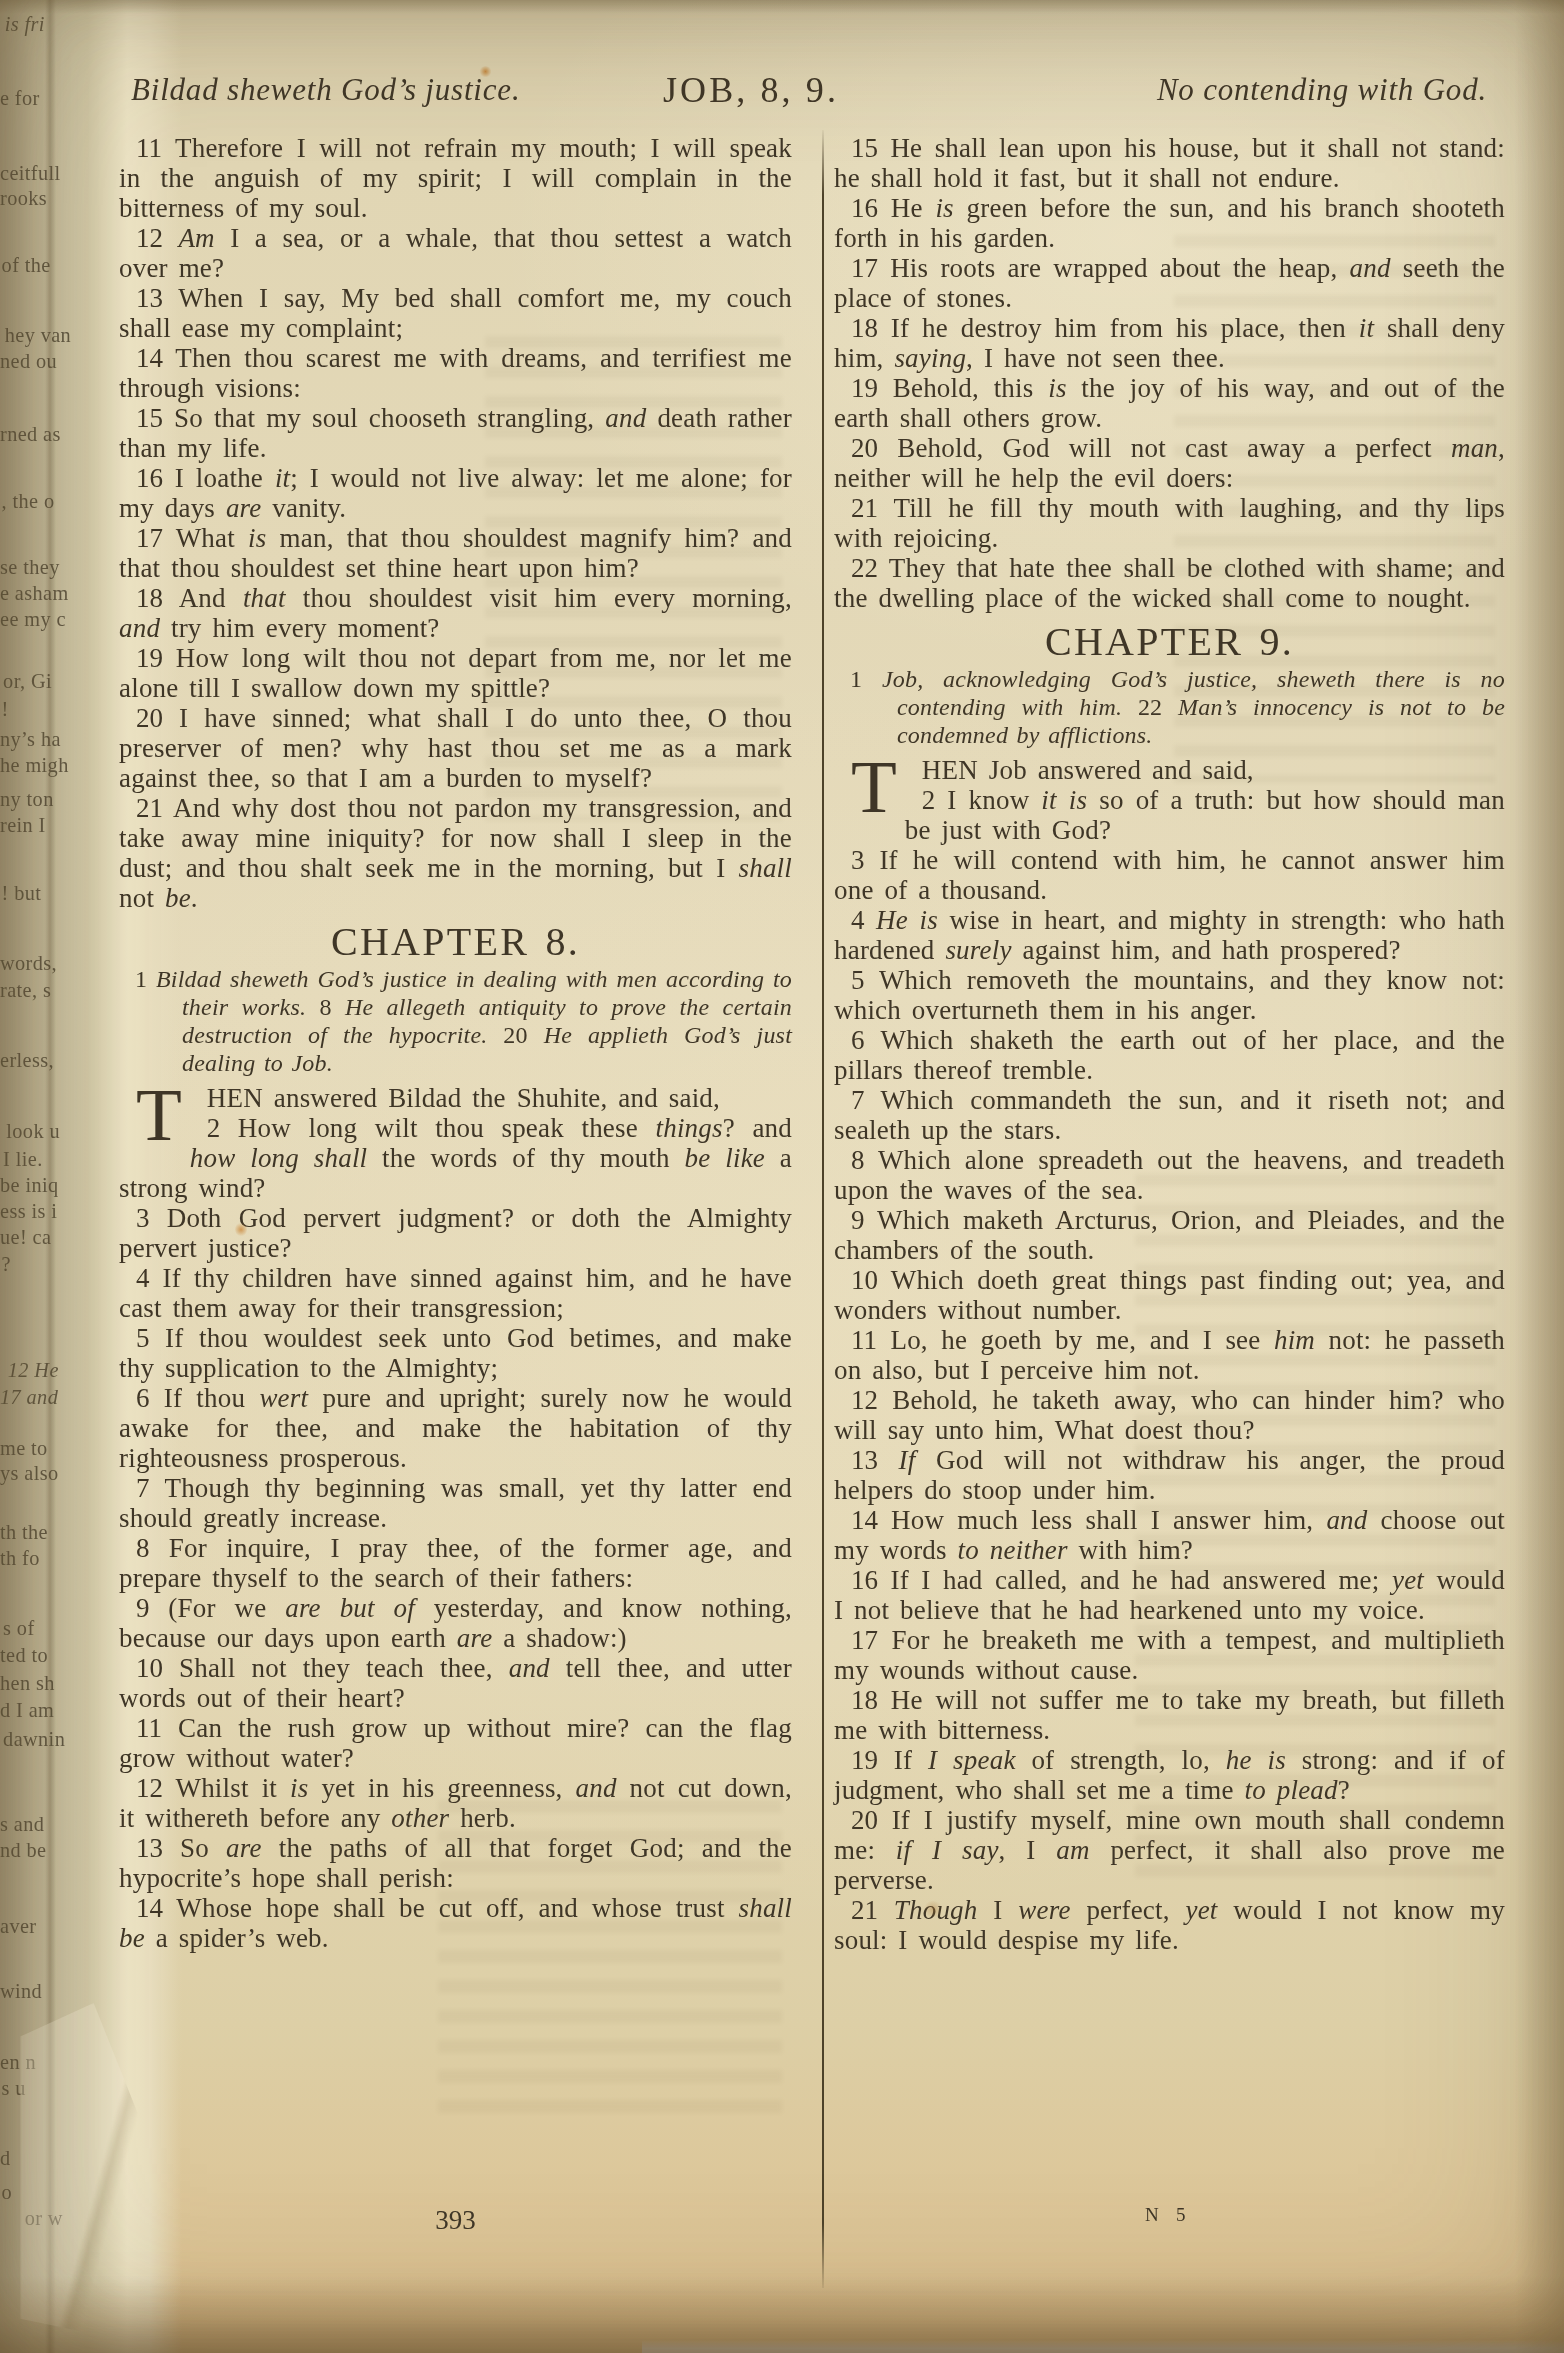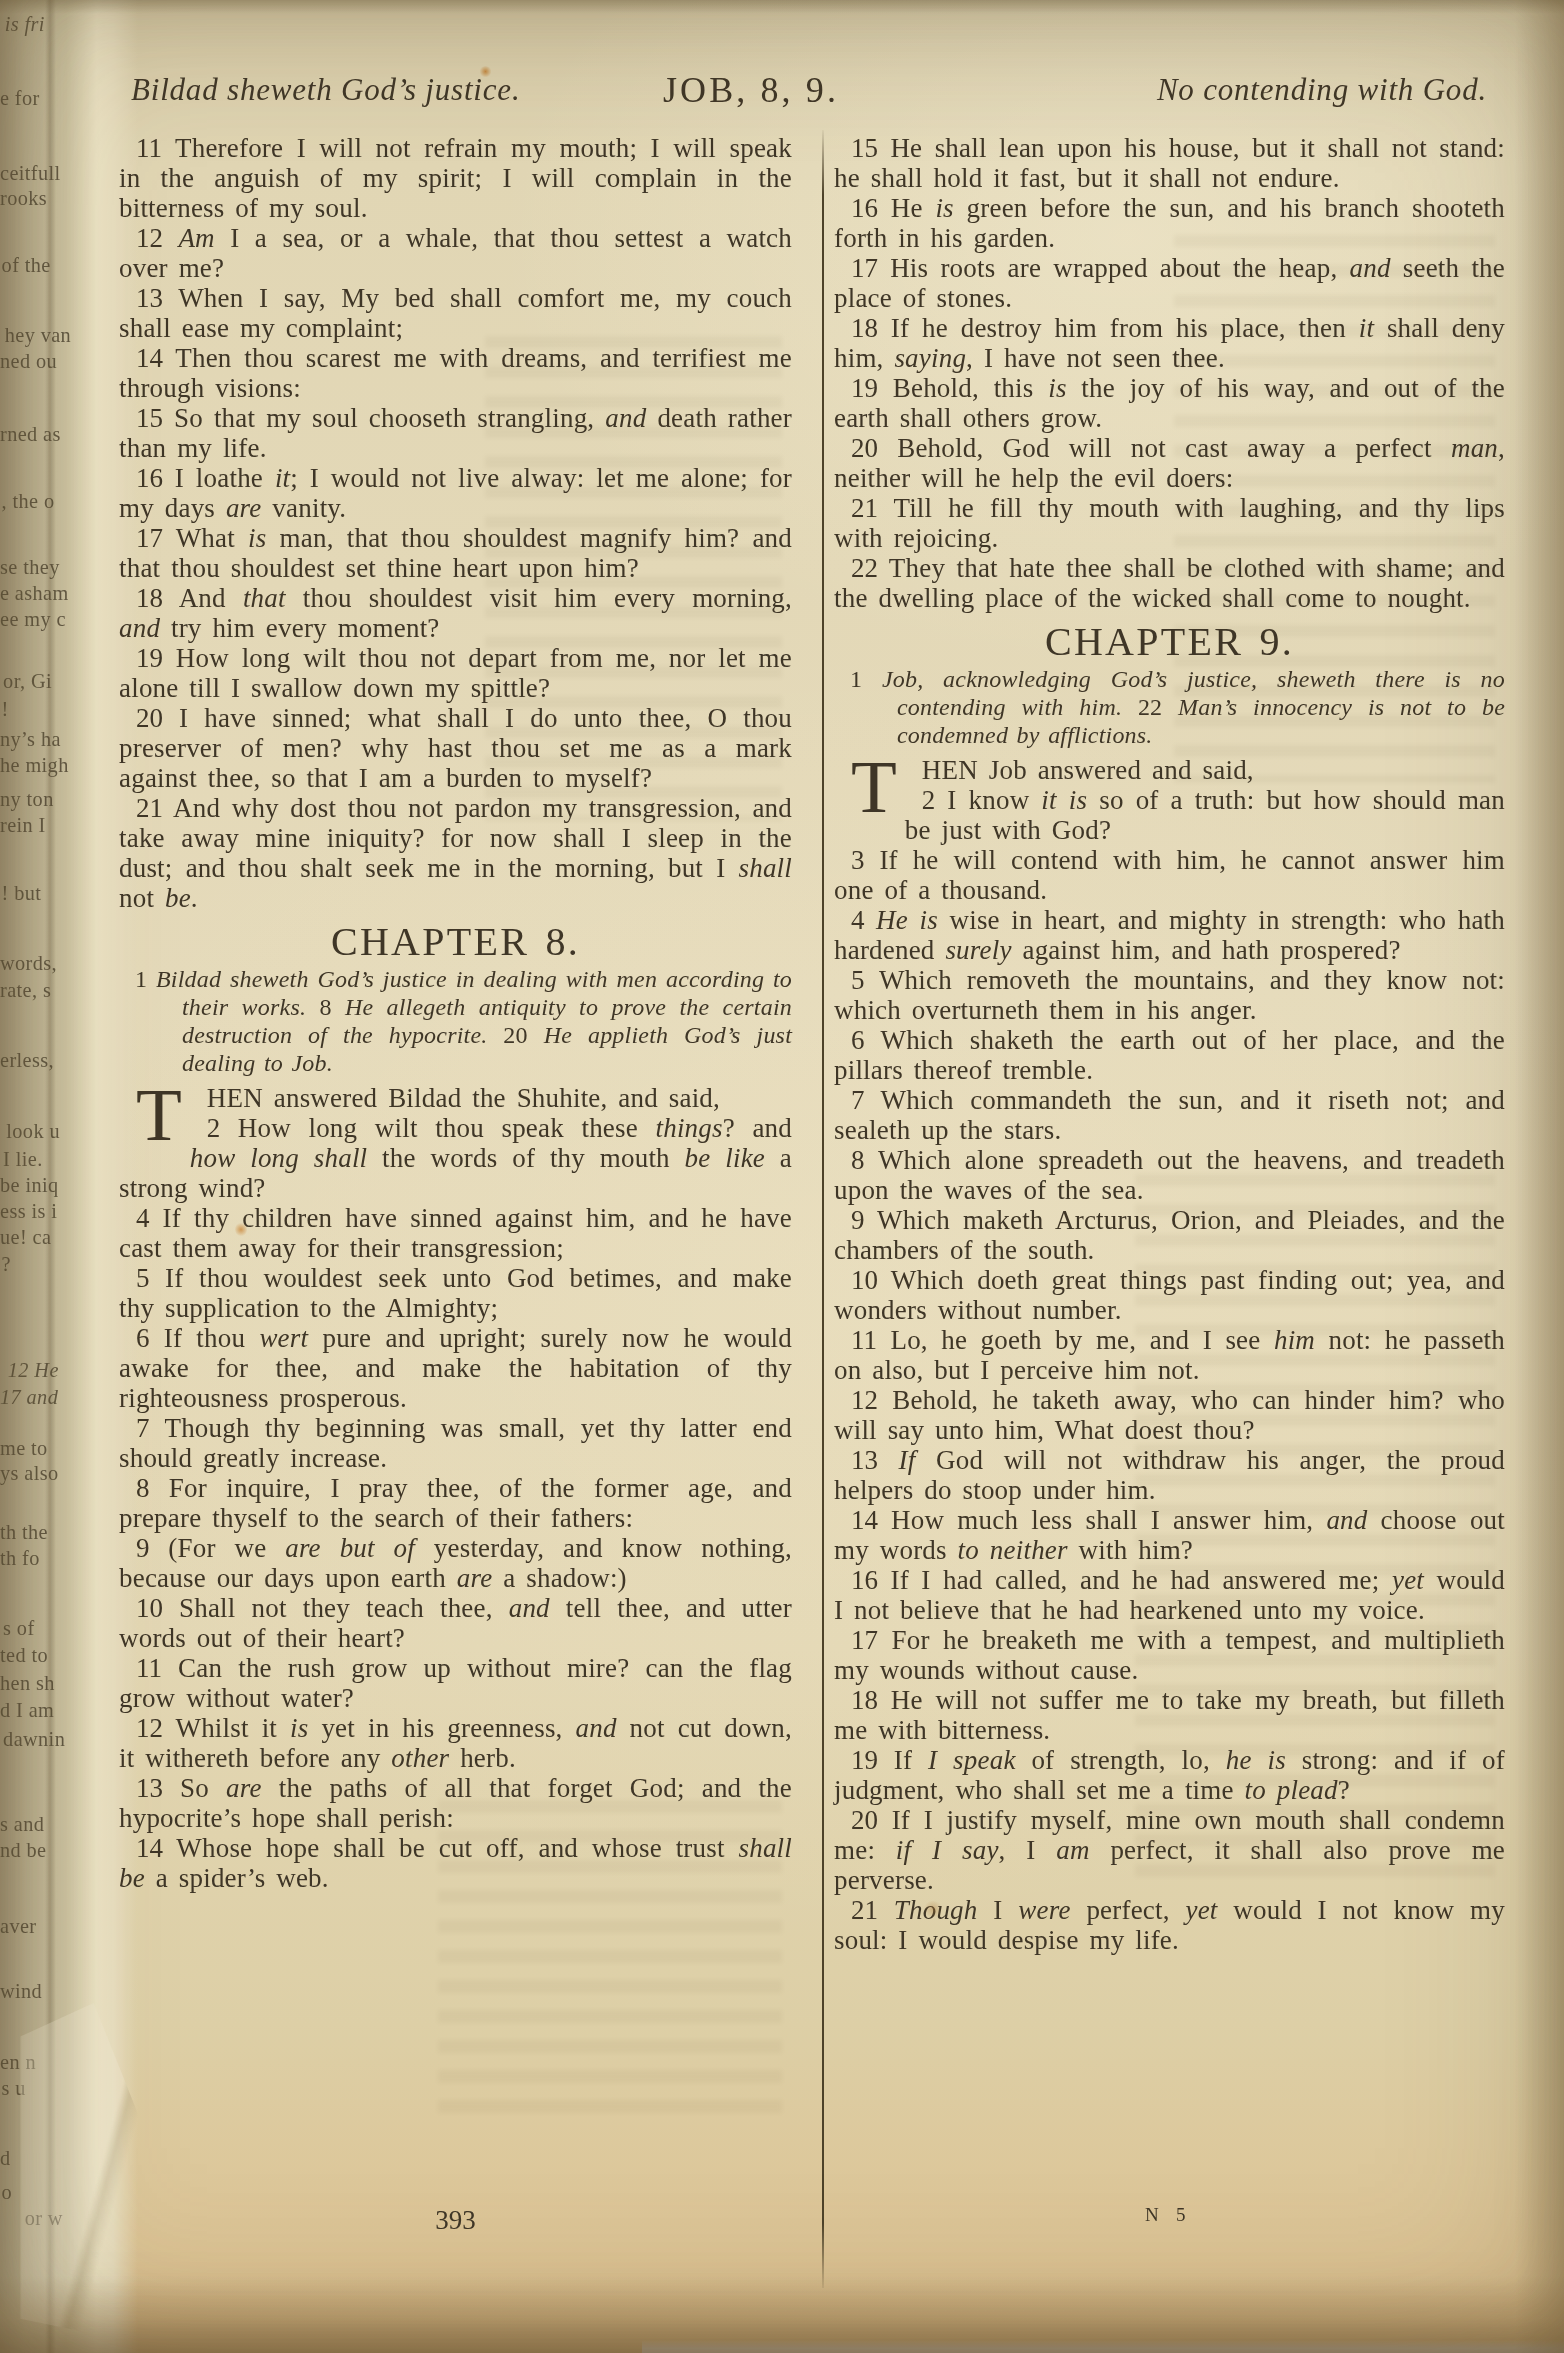--- a/index.html
+++ b/index.html
@@ -13,21 +13,21 @@
     background:
       radial-gradient(1017px 704px at 72% 10%, rgba(255,249,228,.30), rgba(255,249,228,0) 62%),
       radial-gradient(1252px 939px at 55% 55%, rgba(255,246,220,.16), rgba(255,246,220,0) 70%),
       linear-gradient(180deg,#d8cca9 0%,#e1d6b4 7%,#e5dabA 42%,#e3d7b4 70%,#ddcfa6 86%,#dcc394 96%,#d5b887 100%),
       #ddd2b0;
   }
   .vignette{position:absolute;inset:0;pointer-events:none;
     box-shadow:inset 0 0 172px rgba(96,78,45,.30), inset 0 -31px 70px rgba(120,92,50,.22), inset 31px 0 70px rgba(110,95,60,.18);}
   
   .gutter{position:absolute;left:0;top:0;width:138px;height:100%;
-    background:linear-gradient(90deg,#a89d80 0%,#c2b898 18%,#cdc4a4 34%,#d2c9a7 48%,#eee5c6 70%,#e9dfc0 82%,rgba(233,223,192,0) 100%);}
+    background:linear-gradient(90deg,#a89d80 0%,#c2b898 18%,#cdc4a4 34%,#d2c9a7 48%,#eee5c6 70%,#e9dfc0 82%,rgba(233,223,192,0) 100%);padding-left:44px;}
   .gutter-crease{position:absolute;left:45px;top:0;width:11px;height:100%;
     background:linear-gradient(90deg,rgba(88,74,48,0),rgba(88,74,48,.30) 45%,rgba(88,74,48,0));}
   .fragment{position:absolute;font-size:20.3px;line-height:20.3px;color:rgba(70,61,44,.80);
     white-space:nowrap;filter:blur(0.4px);letter-spacing:0.4px;}
   .fragment.it{font-style:italic;}
   
   .head-left{position:absolute;left:131px;top:72px;font-style:italic;font-size:31px;letter-spacing:0.8px;}
   .head-center{position:absolute;left:626px;top:69px;width:250px;text-align:center;font-size:36px;letter-spacing:3.1px;}
   .head-right{position:absolute;right:78px;top:72px;font-style:italic;font-size:31px;letter-spacing:0.8px;}
   
@@ -149,20 +149,21 @@
       <p class="verse"><span class="vn">16</span> I loathe <i>it</i>; I would not live alway: let me alone; for my days <i>are</i> vanity.</p>
       <p class="verse"><span class="vn">17</span> What <i>is</i> man, that thou shouldest magnify him? and that thou shouldest set thine heart upon him?</p>
       <p class="verse"><span class="vn">18</span> And <i>that</i> thou shouldest visit him every morning, <i>and</i> try him every moment?</p>
       <p class="verse"><span class="vn">19</span> How long wilt thou not depart from me, nor let me alone till I swallow down my spittle?</p>
       <p class="verse"><span class="vn">20</span> I have sinned; what shall I do unto thee, O thou preserver of men? why hast thou set me as a mark against thee, so that I am a burden to myself?</p>
       <p class="verse"><span class="vn">21</span> And why dost thou not pardon my transgression, and take away mine iniquity? for now shall I sleep in the dust; and thou shalt seek me in the morning, but I <i>shall</i> not <i>be</i>.</p>
       <p class="chapter-heading">CHAPTER 8.</p>
       <p class="chapter-summary">1 <i>Bildad sheweth God’s justice in dealing with men according to their works.</i> 8 <i>He allegeth antiquity to prove the certain destruction of the hypocrite.</i> 20 <i>He applieth God’s just dealing to Job.</i></p>
       <p class="verse dropcap-verse"><span class="dropcap">T</span>HEN answered Bildad the Shuhite, and said,</p>
       <p class="verse"><span class="vn">2</span> How long wilt thou speak these <i>things</i>? and <i>how long shall</i> the words of thy mouth <i>be like</i> a strong wind?</p>
+      <p class="verse"><span class="vn">3</span> Doth God pervert judgment? or doth the Almighty pervert justice?</p>
       <p class="verse"><span class="vn">4</span> If thy children have sinned against him, and he have cast them away for their transgression;</p>
       <p class="verse"><span class="vn">5</span> If thou wouldest seek unto God betimes, and make thy supplication to the Almighty;</p>
       <p class="verse"><span class="vn">6</span> If thou <i>wert</i> pure and upright; surely now he would awake for thee, and make the habitation of thy righteousness prosperous.</p>
       <p class="verse"><span class="vn">7</span> Though thy beginning was small, yet thy latter end should greatly increase.</p>
       <p class="verse"><span class="vn">8</span> For inquire, I pray thee, of the former age, and prepare thyself to the search of their fathers:</p>
       <p class="verse"><span class="vn">9</span> (For we <i>are but of</i> yesterday, and know nothing, because our days upon earth <i>are</i> a shadow:)</p>
       <p class="verse"><span class="vn">10</span> Shall not they teach thee, <i>and</i> tell thee, and utter words out of their heart?</p>
       <p class="verse"><span class="vn">11</span> Can the rush grow up without mire? can the flag grow without water?</p>
       <p class="verse"><span class="vn">12</span> Whilst it <i>is</i> yet in his greenness, <i>and</i> not cut down, it withereth before any <i>other</i> herb.</p>
       <p class="verse"><span class="vn">13</span> So <i>are</i> the paths of all that forget God; and the hypocrite’s hope shall perish:</p>

